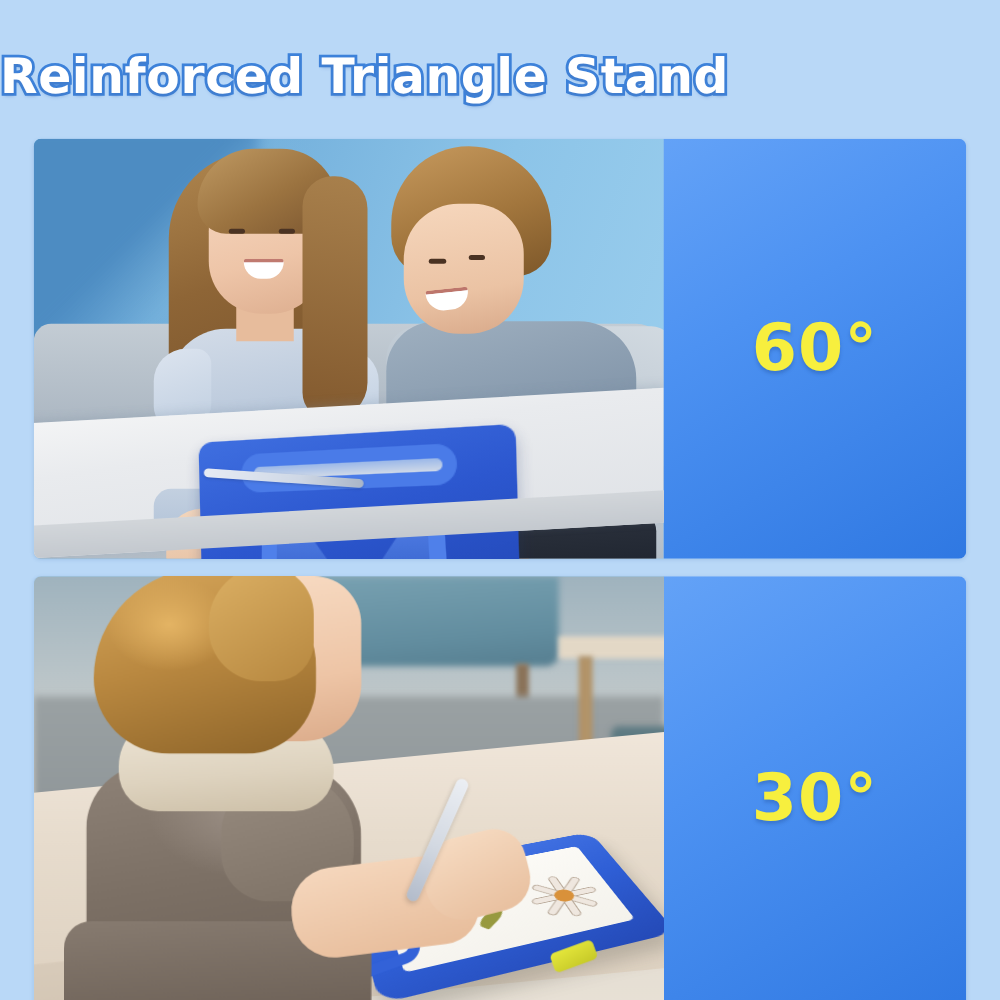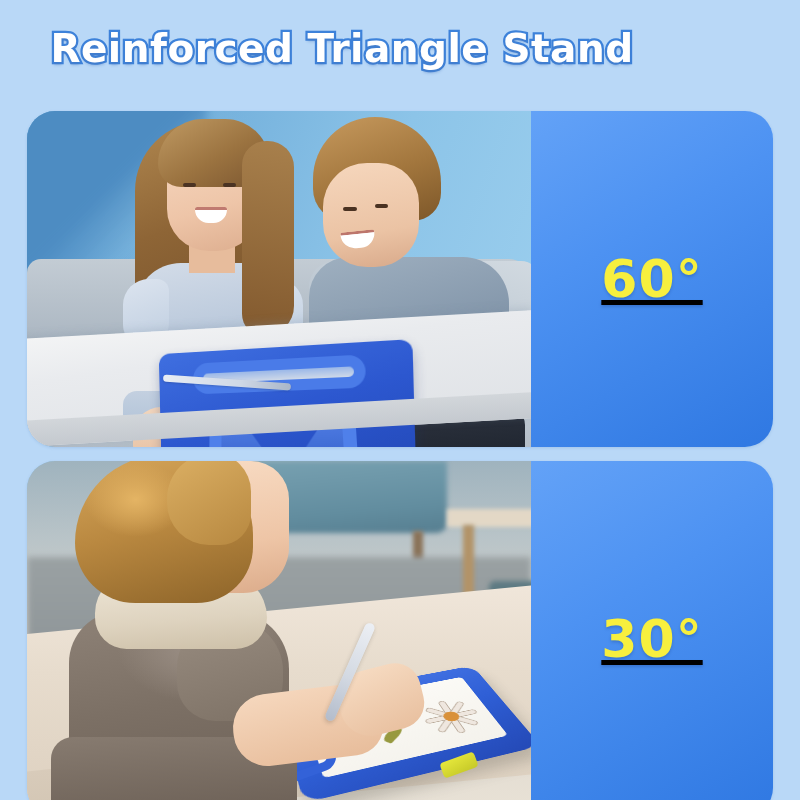--- a/index.html
+++ b/index.html
@@ -13,47 +13,45 @@
 
   #page {
     position: relative;
     width: 800px; height: 800px;
     background: #b9d8f7;
   }
 
   
   .title-wrap {
     position: absolute;
-    left: 0; top: 26px;
+    left: 0; top: 39px;
     width: 684px;
-    text-align: center;
     height: 62px;
   }
   .title {
     display: inline-block;
     font-family: "DejaVu Sans", sans-serif;
     font-size: 39px;
     font-weight: 700;
     letter-spacing: 0.5px;
     color: #ffffff;
     -webkit-text-stroke: 4.5px #3d82da;
     paint-order: stroke fill;
     text-shadow: 0 3px 3px rgba(70,120,190,0.45);
   }
 
   
   .panel {
     position: absolute;
     left: 27px;
     width: 746px;
-    border-radius: 28px;
+    border-radius: 6px;
     overflow: hidden;
     display: flex;
     box-shadow: 0 1px 3px rgba(60,110,180,0.18);
-    text-decoration: underline;
   }
   #panel-top    { top: 111px; height: 336px; }
   #panel-bottom { top: 461px; height: 355px; }
 
   .photo {
     position: relative;
     width: 504px;
     height: 100%;
     overflow: hidden;
     background: #8cc0e5;

